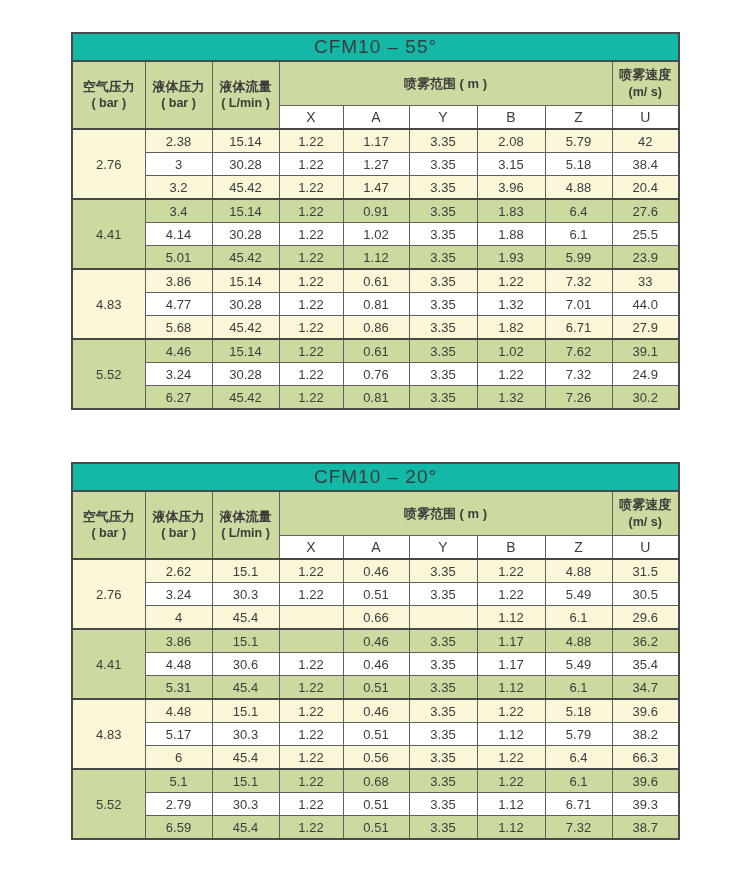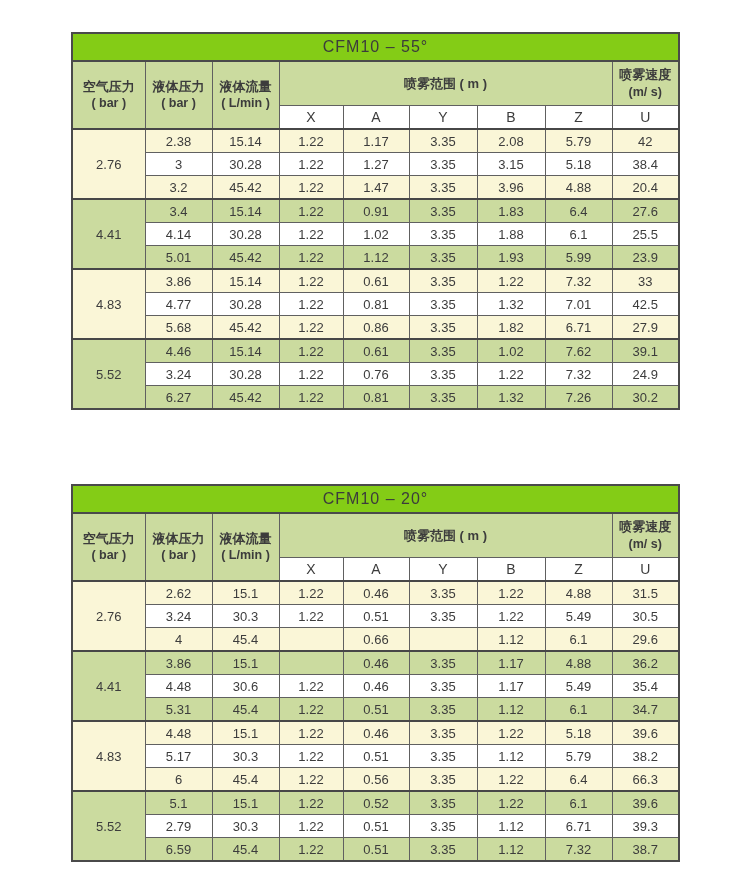--- a/index.html
+++ b/index.html
@@ -5,42 +5,42 @@
   html, body {
     margin: 0; padding: 0;
     width: 750px; height: 870px;
     background: #ffffff;
     font-family: "Liberation Sans", "DejaVu Sans", sans-serif;
   }
   .page { position: relative; width: 750px; height: 870px; background: #ffffff; }
 
   section.tbl { position: absolute; left: 71px; width: 608px; }
   #tbl-0 { top: 32px; }
-  #tbl-1 { top: 484px; }
+  #tbl-1 { top: 462px; }
 
   table.spec {
     border-collapse: collapse;
     table-layout: fixed;
     width: 607px;
     border: 2px solid #4a4a4a;
   }
   table.spec td {
     padding: 0;
     text-align: center;
     vertical-align: middle;
     border: 1px solid #606060;
     color: #3c3c3c;
     overflow: hidden;
     white-space: nowrap;
   }
 
   tr.title-row td {
-    background: #84cc16;
+    background: #14b8a6;
     height: 26px;
-    font-size: 16px;
+    font-size: 19px;
     letter-spacing: 1px;
     border-bottom: 2px solid #4a4a4a;
   }
 
   tr.hdr td {
     background: #cbdb9f;
     font-weight: bold;
     font-size: 13px;
     height: 43px;
     line-height: 1.35;
@@ -184,21 +184,21 @@
             <td>33</td>
           </tr>
           <tr class="g-cream mid">
             <td>4.77</td>
             <td>30.28</td>
             <td>1.22</td>
             <td>0.81</td>
             <td>3.35</td>
             <td>1.32</td>
             <td>7.01</td>
-            <td>42.5</td>
+            <td>44.0</td>
           </tr>
           <tr class="g-cream">
             <td>5.68</td>
             <td>45.42</td>
             <td>1.22</td>
             <td>0.86</td>
             <td>3.35</td>
             <td>1.82</td>
             <td>6.71</td>
             <td>27.9</td>
@@ -375,21 +375,21 @@
             <td>3.35</td>
             <td>1.22</td>
             <td>6.4</td>
             <td>66.3</td>
           </tr>
           <tr class="g-green group-start">
             <td rowspan="3" class="air-cell">5.52</td>
             <td>5.1</td>
             <td>15.1</td>
             <td>1.22</td>
-            <td>0.52</td>
+            <td>0.68</td>
             <td>3.35</td>
             <td>1.22</td>
             <td>6.1</td>
             <td>39.6</td>
           </tr>
           <tr class="g-green mid">
             <td>2.79</td>
             <td>30.3</td>
             <td>1.22</td>
             <td>0.51</td>

